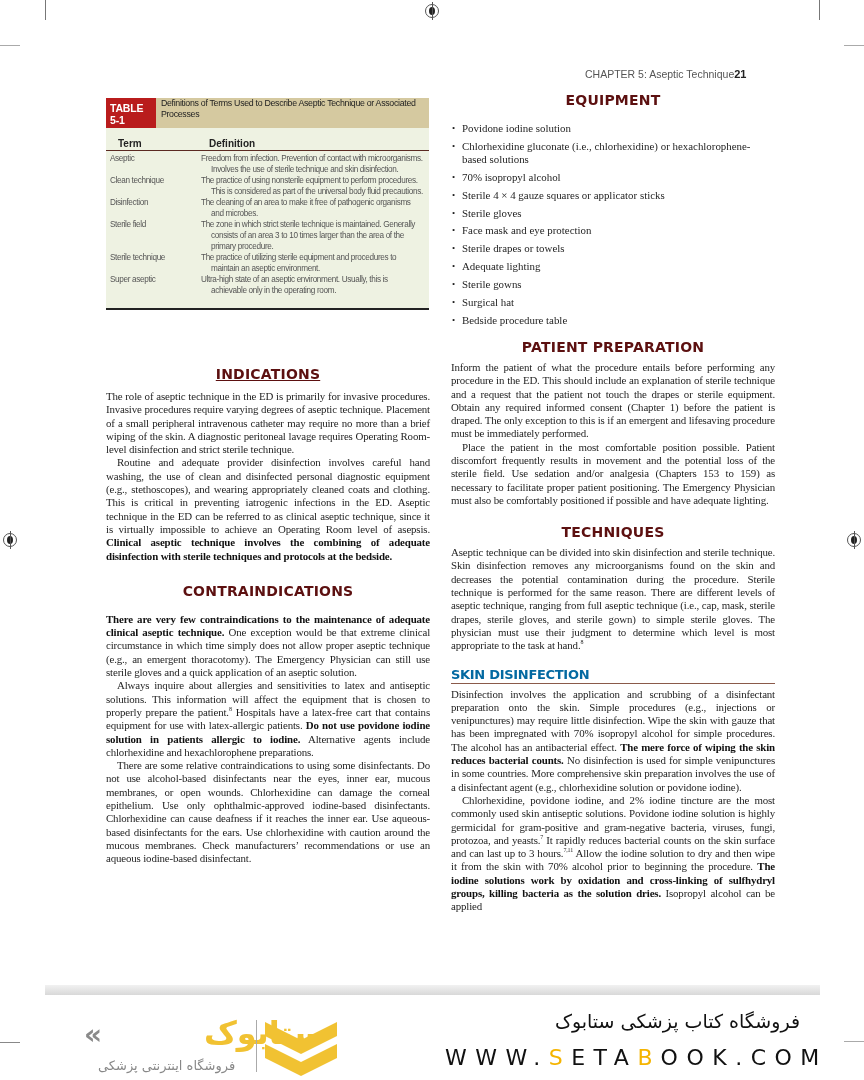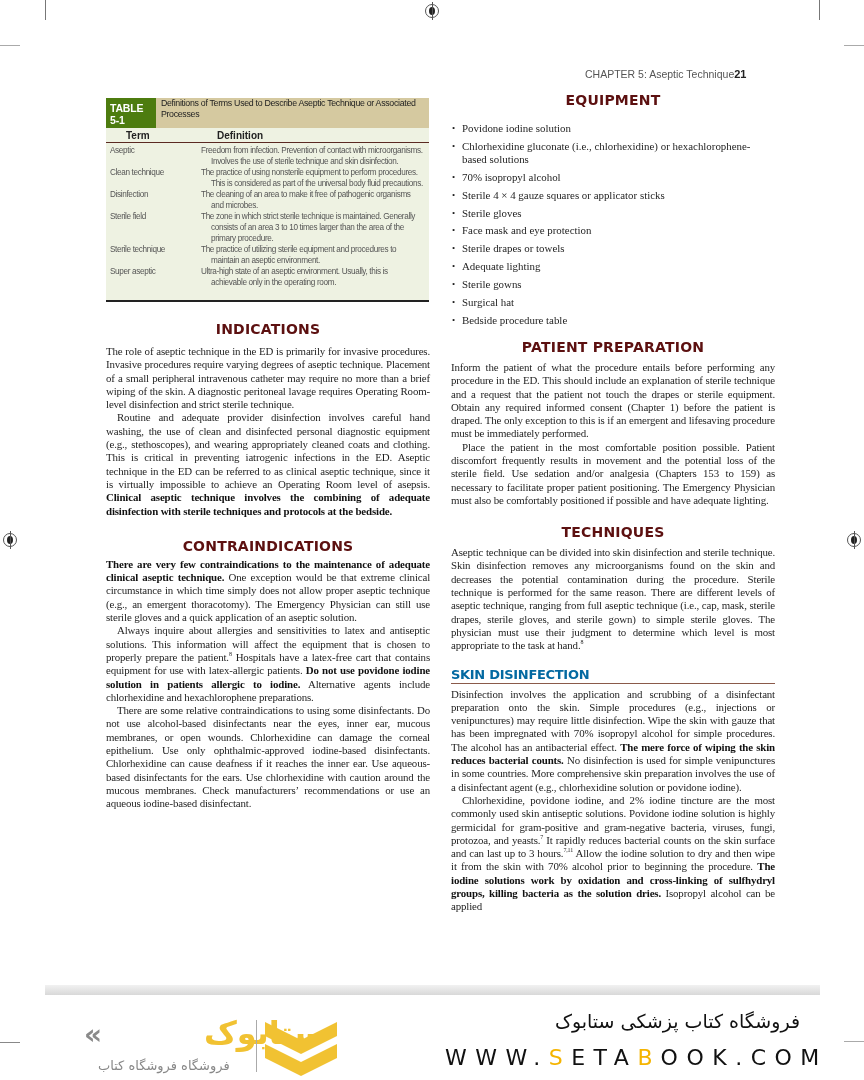--- a/index.html
+++ b/index.html
@@ -17,23 +17,23 @@
     .running-head { position: absolute; top: 68px; left: 585px; width: 200px; font-family: "Liberation Sans", "DejaVu Sans", sans-serif; font-size: 10.5px; color: #555; display: flex; }
     .running-head .page-num { font-weight: bold; color: #222; font-size: 11px; }
 
     .col { position: absolute; width: 324px; }
     .col-left { left: 106px; top: 98px; }
     .col-right { left: 451px; top: 92px; }
 
     
     .table-box { width: 323px; background: #eef2e2; border-bottom: 2px solid #222; }
     .table-caption { display: flex; background: #d5c9a0; }
-    .table-tag { background: #4d7c0f; color: #fff; font-family: "Liberation Sans", "DejaVu Sans", sans-serif; font-weight: bold; font-size: 10.5px; padding: 4px 4px 0 4px; width: 55px; height: 30px; letter-spacing: -0.2px; }
+    .table-tag { background: #b91c1c; color: #fff; font-family: "Liberation Sans", "DejaVu Sans", sans-serif; font-weight: bold; font-size: 10.5px; padding: 4px 4px 0 4px; width: 55px; height: 30px; letter-spacing: -0.2px; }
     .table-title { font-family: "Liberation Sans", "DejaVu Sans", sans-serif; font-size: 8.8px; line-height: 11px; padding: 0 5px; color: #222; letter-spacing: -0.3px; }
-    .table-head { display: flex; font-family: "Liberation Sans", "DejaVu Sans", sans-serif; font-size: 10px; font-weight: bold; color: #222; padding: 2px 4px 1px 20px; border-bottom: 1.5px solid #5b2a22; background: #eef2e2; }
+    .table-head { display: flex; font-family: "Liberation Sans", "DejaVu Sans", sans-serif; font-size: 10px; font-weight: bold; color: #222; padding: 2px 4px 1px 12px; border-bottom: 1.5px solid #5b2a22; background: #eef2e2; margin-top: 8px; }
     .table-head .th-term { width: 91px; }
     .table-row { display: flex; font-family: "Liberation Sans", "DejaVu Sans", sans-serif; font-size: 8.2px; line-height: 11px; color: #555; padding: 0 4px; letter-spacing: -0.35px; }
     .table-row:first-of-type { padding-top: 2px; }
     .td-term { width: 91px; flex-shrink: 0; }
     .td-def { flex: 1; padding-left: 10px; text-indent: -10px; }
     .table-rows { padding-bottom: 12px; }
 
     
     .sec-head { font-family: "DejaVu Sans", "Liberation Sans", sans-serif; font-weight: bold; color: #5c1010; font-size: 14px; text-align: center; letter-spacing: 0.2px; }
     .sub-head { font-family: "DejaVu Sans", "Liberation Sans", sans-serif; font-weight: bold; color: #0369a1; font-size: 13px; border-bottom: 1.5px solid #8a5a4a; padding-bottom: 1px; letter-spacing: -0.3px; }
@@ -110,28 +110,28 @@
         <div class="td-term">Sterile technique</div>
         <div class="td-def">The practice of utilizing sterile equipment and procedures to maintain an aseptic environment.</div>
       </div>
       <div class="table-row">
         <div class="td-term">Super aseptic</div>
         <div class="td-def">Ultra-high state of an aseptic environment. Usually, this is achievable only in the operating room.</div>
       </div>
     </div>
   </div>
 
-  <h2 class="sec-head" style="margin-top:19px;">INDICATIONS</h2>
+  <h2 class="sec-head" style="margin-top:56px;text-decoration:underline;">INDICATIONS</h2>
   <div class="body-text" style="margin-top:8px;">
     <p>The role of aseptic technique in the ED is primarily for invasive procedures. Invasive procedures require varying degrees of aseptic technique. Placement of a small peripheral intravenous catheter may require no more than a brief wiping of the skin. A diagnostic peritoneal lavage requires Operating Room-level disinfection and strict sterile technique.</p>
     <p><span>Routine and adequate provider disinfection involves careful hand washing, the use of clean and disinfected personal diagnostic equipment (e.g., stethoscopes), and wearing appropriately cleaned coats and clothing. This is critical in preventing iatrogenic infections in the ED. Aseptic technique in the ED can be referred to as clinical aseptic technique, since it is virtually impossible to achieve an Operating Room level of asepsis.</span> <b>Clinical aseptic technique involves the combining of adequate disinfection with sterile techniques and protocols at the bedside.</b></p>
   </div>
 
   <h2 class="sec-head" style="margin-top:20px;">CONTRAINDICATIONS</h2>
-  <div class="body-text" style="margin-top:4px;">
+  <div class="body-text" style="margin-top:14px;">
     <p><b>There are very few contraindications to the maintenance of adequate clinical aseptic technique.</b> <span>One exception would be that extreme clinical circumstance in which time simply does not allow proper aseptic technique (e.g., an emergent thoracotomy). The Emergency Physician can still use sterile gloves and a quick application of an aseptic solution.</span></p>
     <p><span>Always inquire about allergies and sensitivities to latex and antiseptic solutions. This information will affect the equipment that is chosen to properly prepare the patient.</span><sup>8</sup> <span>Hospitals have a latex-free cart that contains equipment for use with latex-allergic patients.</span> <b>Do not use povidone iodine solution in patients allergic to iodine.</b> <span>Alternative agents include chlorhexidine and hexachlorophene preparations.</span></p>
     <p>There are some relative contraindications to using some disinfectants. Do not use alcohol-based disinfectants near the eyes, inner ear, mucous membranes, or open wounds. Chlorhexidine can damage the corneal epithelium. Use only ophthalmic-approved iodine-based disinfectants. Chlorhexidine can cause deafness if it reaches the inner ear. Use aqueous-based disinfectants for the ears. Use chlorhexidine with caution around the mucous membranes. Check manufacturers’ recommendations or use an aqueous iodine-based disinfectant.</p>
   </div>
 </div>
 
 <div class="col col-right">
   <h2 class="sec-head">EQUIPMENT</h2>
   <ul class="equip" style="margin-top:14px;">
     <li>Povidone iodine solution</li>
@@ -167,21 +167,21 @@
 
 <div class="fade"></div>
 <div class="banner"></div>
 <div class="banner-line"></div>
 <div class="banner-line-r"></div>
 
 <div class="logo-word">
   <span class="gray">«</span>
   <span class="gold">ستابوک</span>
 </div>
-<div class="logo-sub">فروشگاه فروشگاه کتاب</div>
+<div class="logo-sub">فروشگاه اینترنتی پزشکی</div>
 <div class="logo-sep"></div>
 <svg class="logo-chevrons" viewBox="0 0 72 58">
   <polygon points="0,4 36,22 72,4 72,18 36,36 0,18" fill="#f1c232"></polygon>
   <polygon points="0,26 36,44 72,26 72,40 36,58 0,40" fill="#f1c232"></polygon>
   <polygon points="0,20 30,35 0,35" fill="#ffffff" opacity="0.0"></polygon>
 </svg>
 
 <div class="shop-title">فروشگاه کتاب پزشکی ستابوک</div>
 <div class="shop-url">
   <span>WWW.</span><span class="accent">S</span><span>ETA</span><span class="accent">B</span><span>OOK.COM</span>

